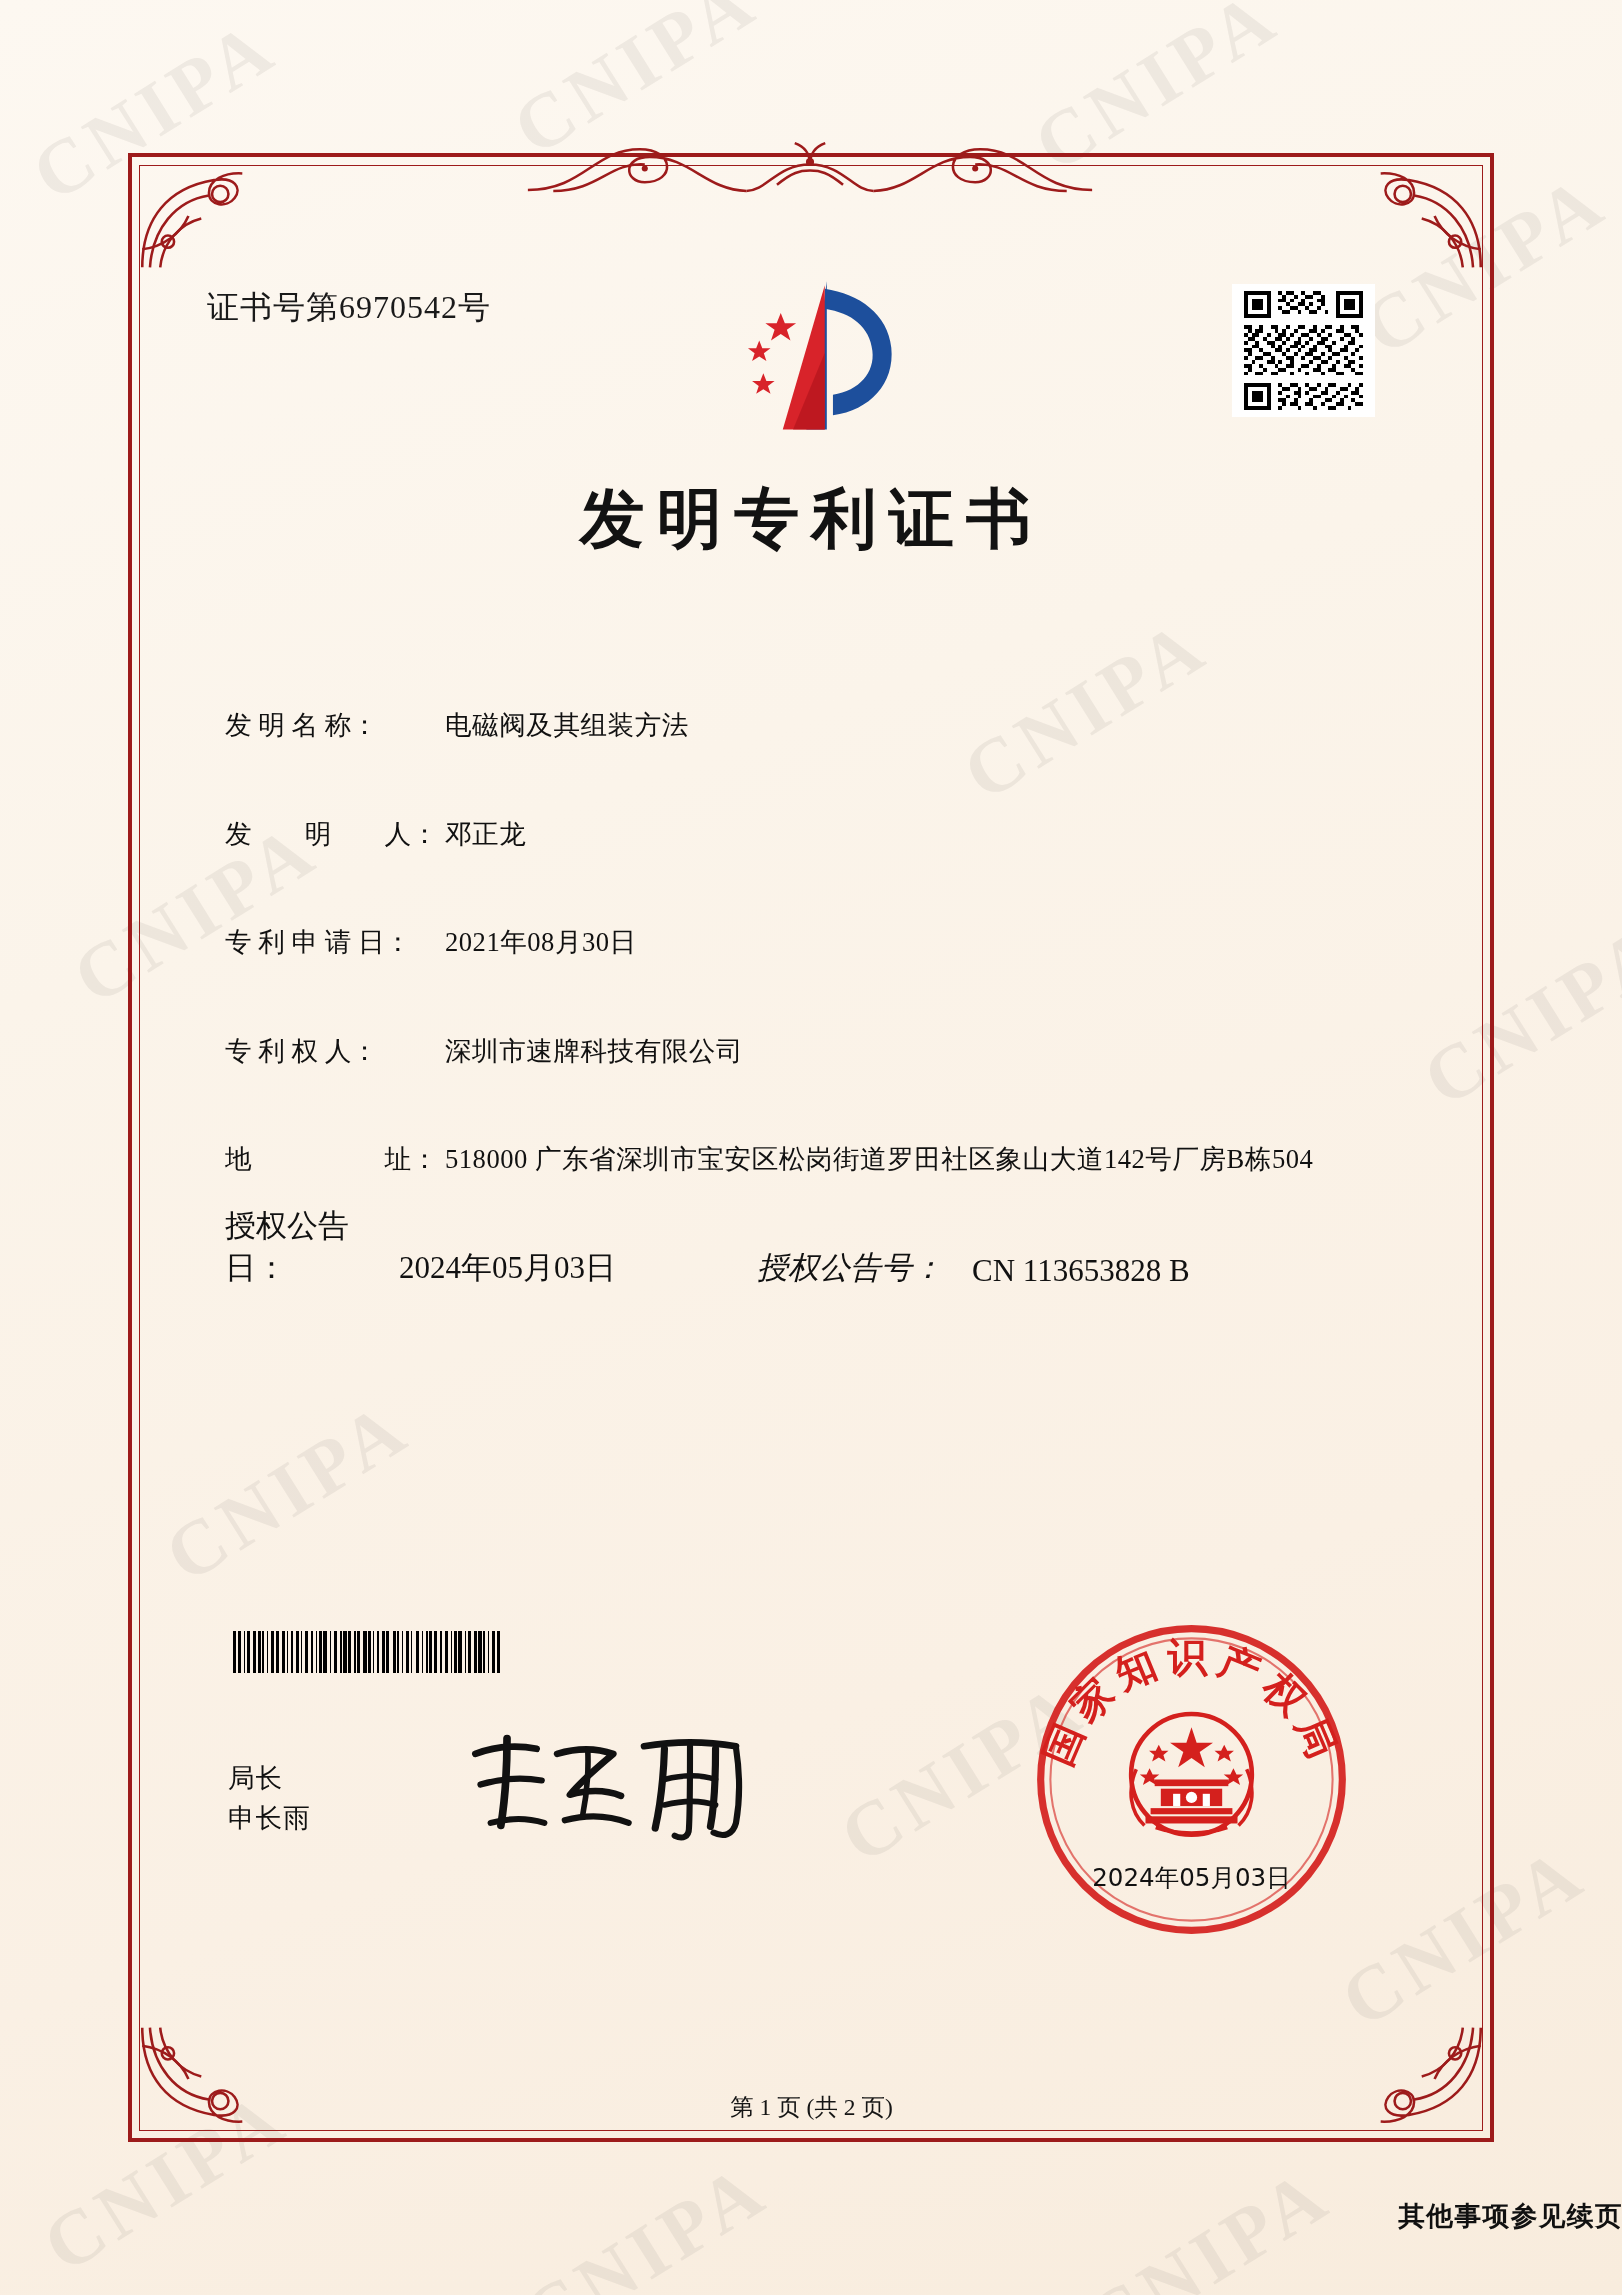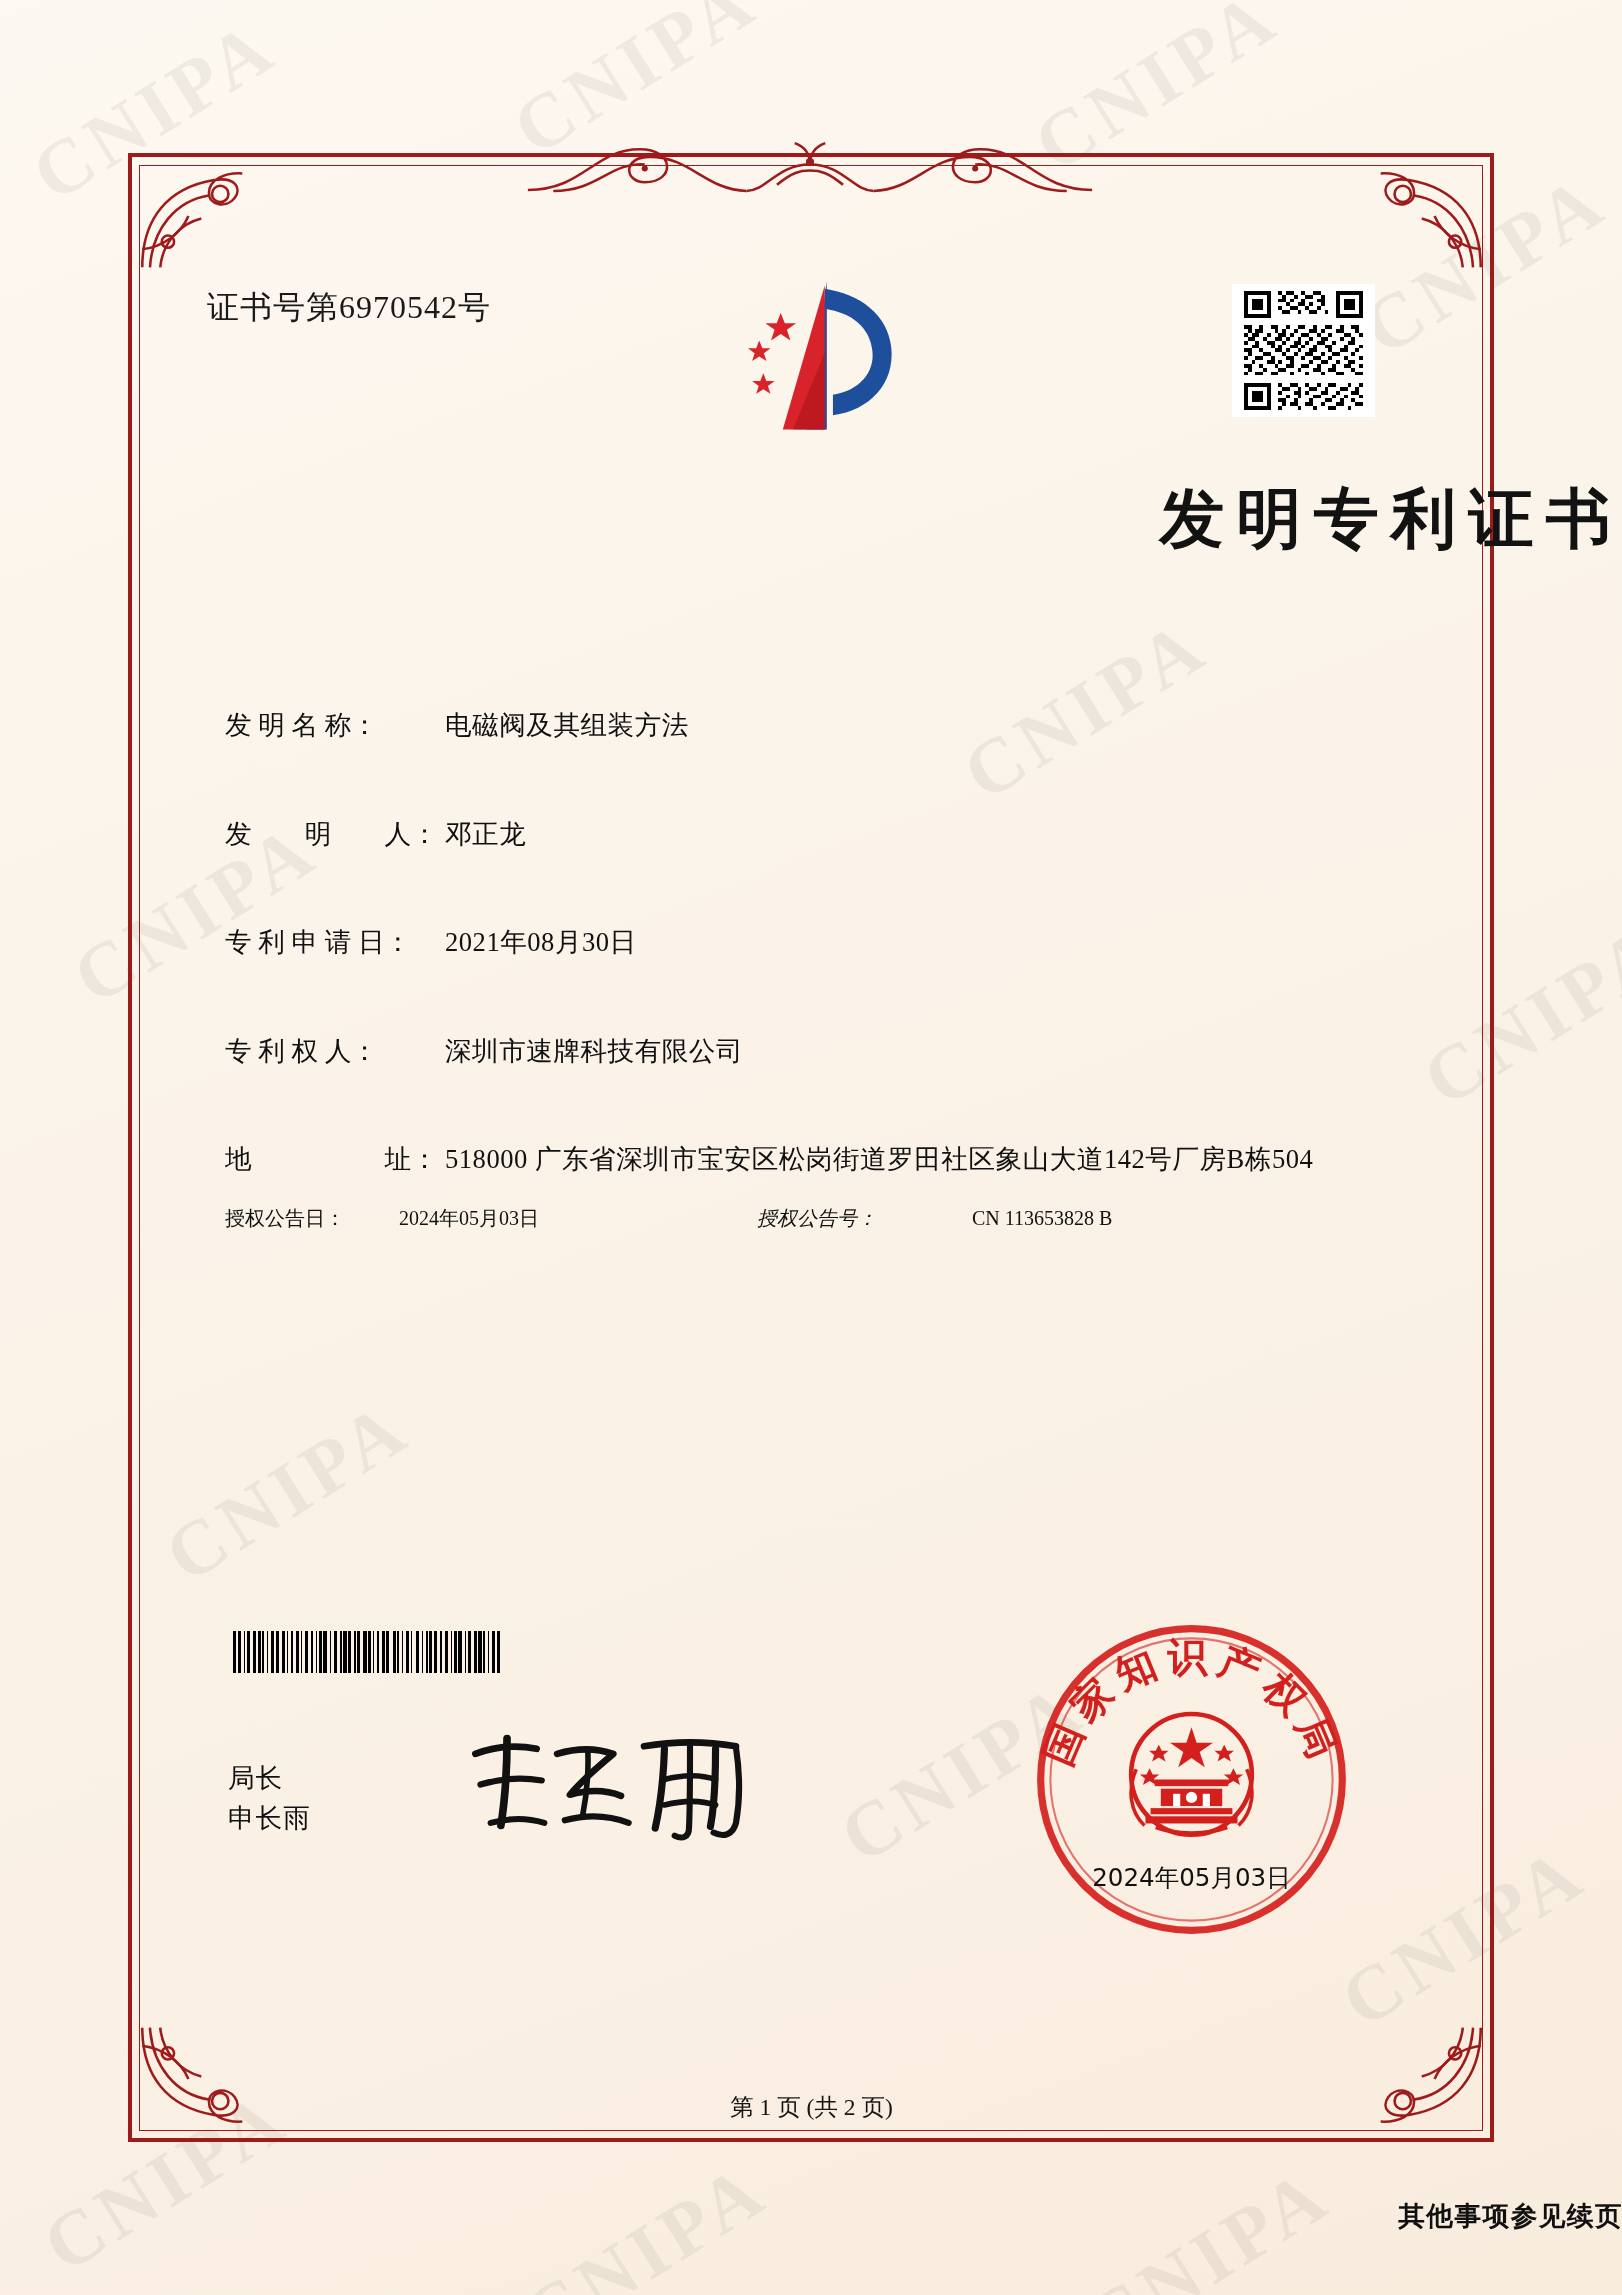--- a/index.html
+++ b/index.html
@@ -88,21 +88,21 @@
     position: absolute;
     left: 706px; top: 276px;
     width: 215px; height: 169px;
   }
   .logo svg { width: 100%; height: 100%; display: block; }
 
   .main-title {
     position: absolute;
     left: 0; top: 475px;
     width: 1623px;
-    text-align: right;
+    text-align: center;
     font-size: 65px;
     font-weight: bold;
     letter-spacing: 12.3px;
     color: #121212;
     font-family: "DejaVu Serif", "Liberation Serif", serif;
   }
 
   .fields {
     position: absolute;
     left: 225px; top: 660px;
@@ -123,22 +123,22 @@
     margin-top: 47px;
   }
   .field-value {
     flex: 1;
     letter-spacing: 0.5px;
   }
   .field-value.indent2 { line-height: 1.45; }
 
   .row-two {
     display: flex;
-    align-items: center;
-    font-size: 20px;
+    align-items: flex-end;
+    font-size: 31px;
     color: #111;
     margin-bottom: 40px;
   }
   .row-two .lab1 { width: 174px; flex: 0 0 174px; }
   .row-two .val1 { width: 358px; flex: 0 0 358px; }
   .row-two .lab2 { width: 215px; flex: 0 0 215px; font-style: italic; }
   .row-two .val2 { flex: 1; }
 
   .paragraphs {
     position: absolute;

